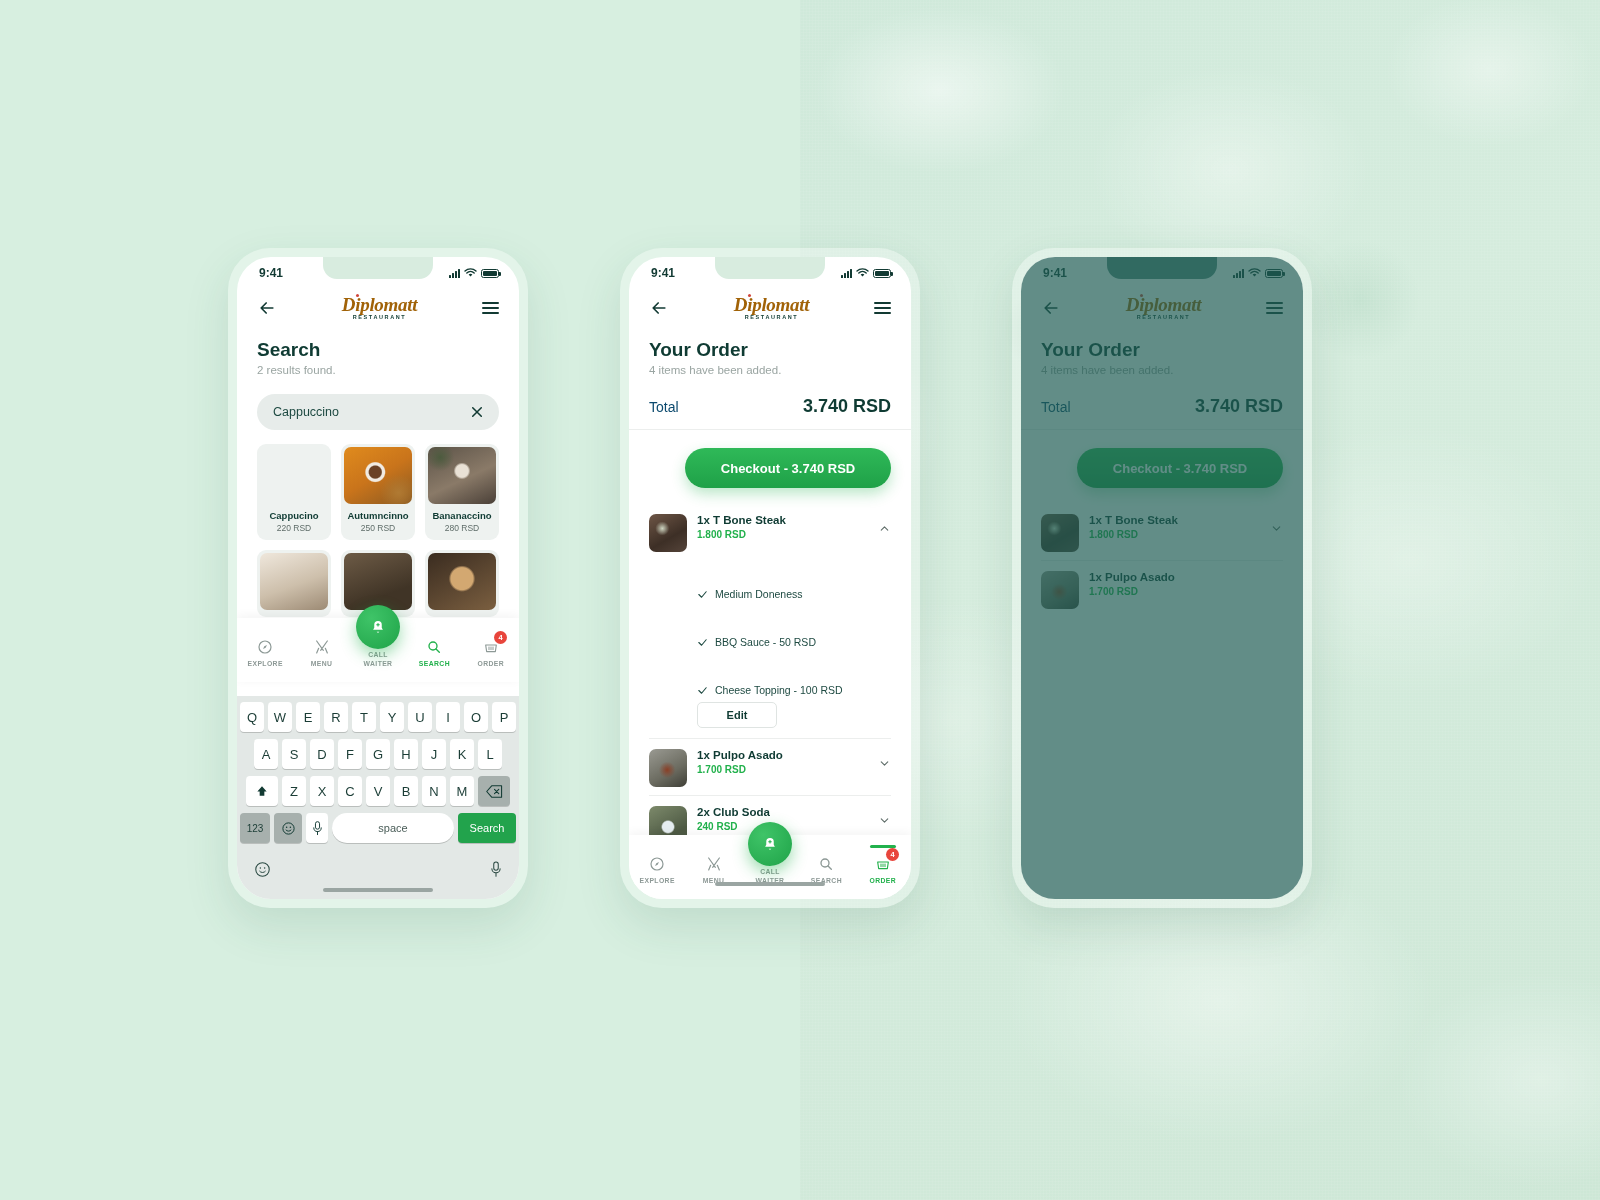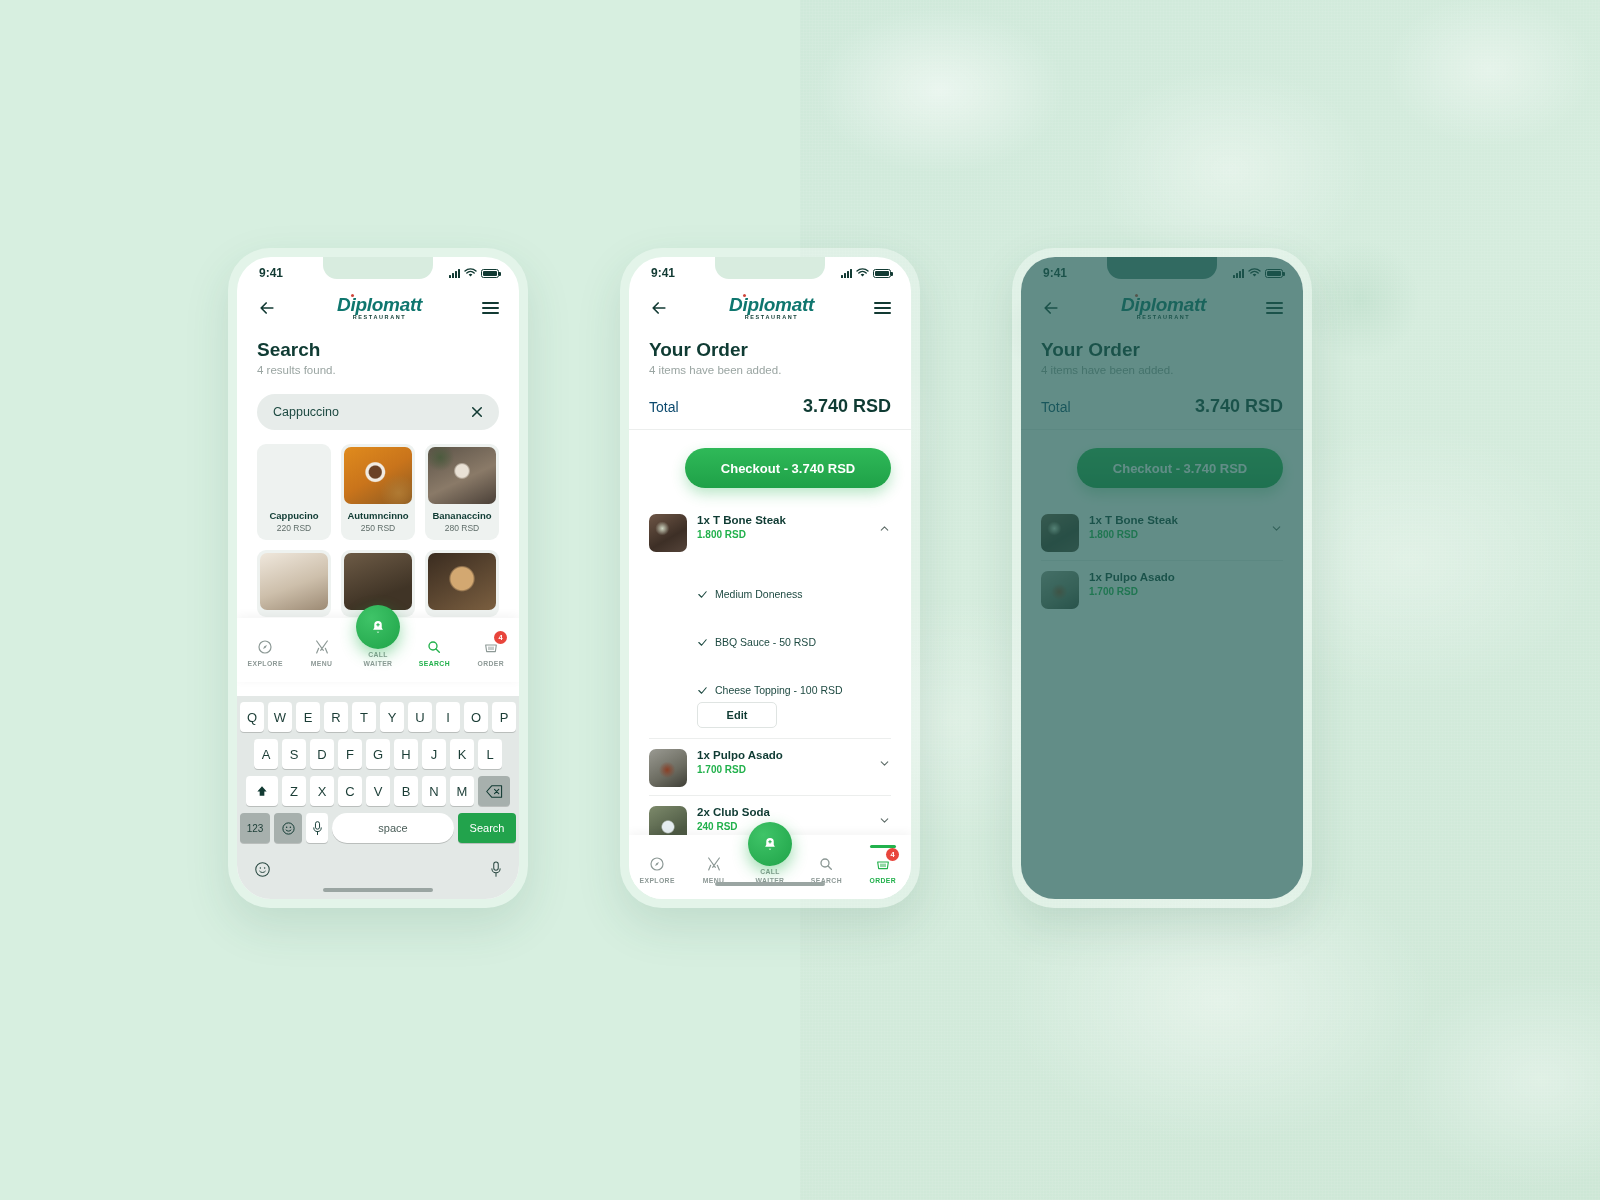--- a/index.html
+++ b/index.html
@@ -93,23 +93,23 @@
   
   .appbar {
     height: 46px; display: flex; align-items: center; justify-content: space-between;
     padding: 0 20px;
   }
   .back-arrow { width: 20px; height: 20px; color: #123a33; cursor: pointer; }
   .burger { display: flex; flex-direction: column; gap: 3px; cursor: pointer; }
   .burger span { display: block; width: 17px; height: 2.2px; background: #123a33; border-radius: 1px; }
   .logo { text-align: center; line-height: 1; }
   .logo-main {
-    font-family: Liberation Sans, sans-serif;
+    font-family: Liberation Serif, serif;
     font-style: italic; font-weight: bold;
-    font-size: 19px; color: #0f766e; letter-spacing: -.3px;
+    font-size: 19px; color: #a16207; letter-spacing: -.3px;
     position: relative; display: inline-block;
   }
   .logo-main::after {
     content: ""; position: absolute; left: 14px; top: -1px;
     width: 3px; height: 3px; border-radius: 50%; background: #d0463c;
   }
   .logo-sub {
     font-size: 5.5px; letter-spacing: 1.6px; color: #0f3b33; font-weight: bold;
     margin-top: 1px;
   }
@@ -337,21 +337,21 @@
       </div>
       <div class="burger">
           <span></span>
           <span></span>
           <span></span>
         </div>
     </div>
 
     <div class="page-head">
       <div class="page-title">Search</div>
-      <div class="page-sub">4 results found.</div>
+      <div class="page-sub">2 results found.</div>
     </div>
 
     <div class="search-wrap">
       <div class="search-field">
         <span class="search-value">Cappuccino</span>
         <svg width="12" height="12" viewBox="0 0 14 14" class="clear-x">
           <path d="M2 2l10 10M12 2 2 12" stroke="#123a33" stroke-width="1.8" stroke-linecap="round"></path>
         </svg>
       </div>
     </div>

